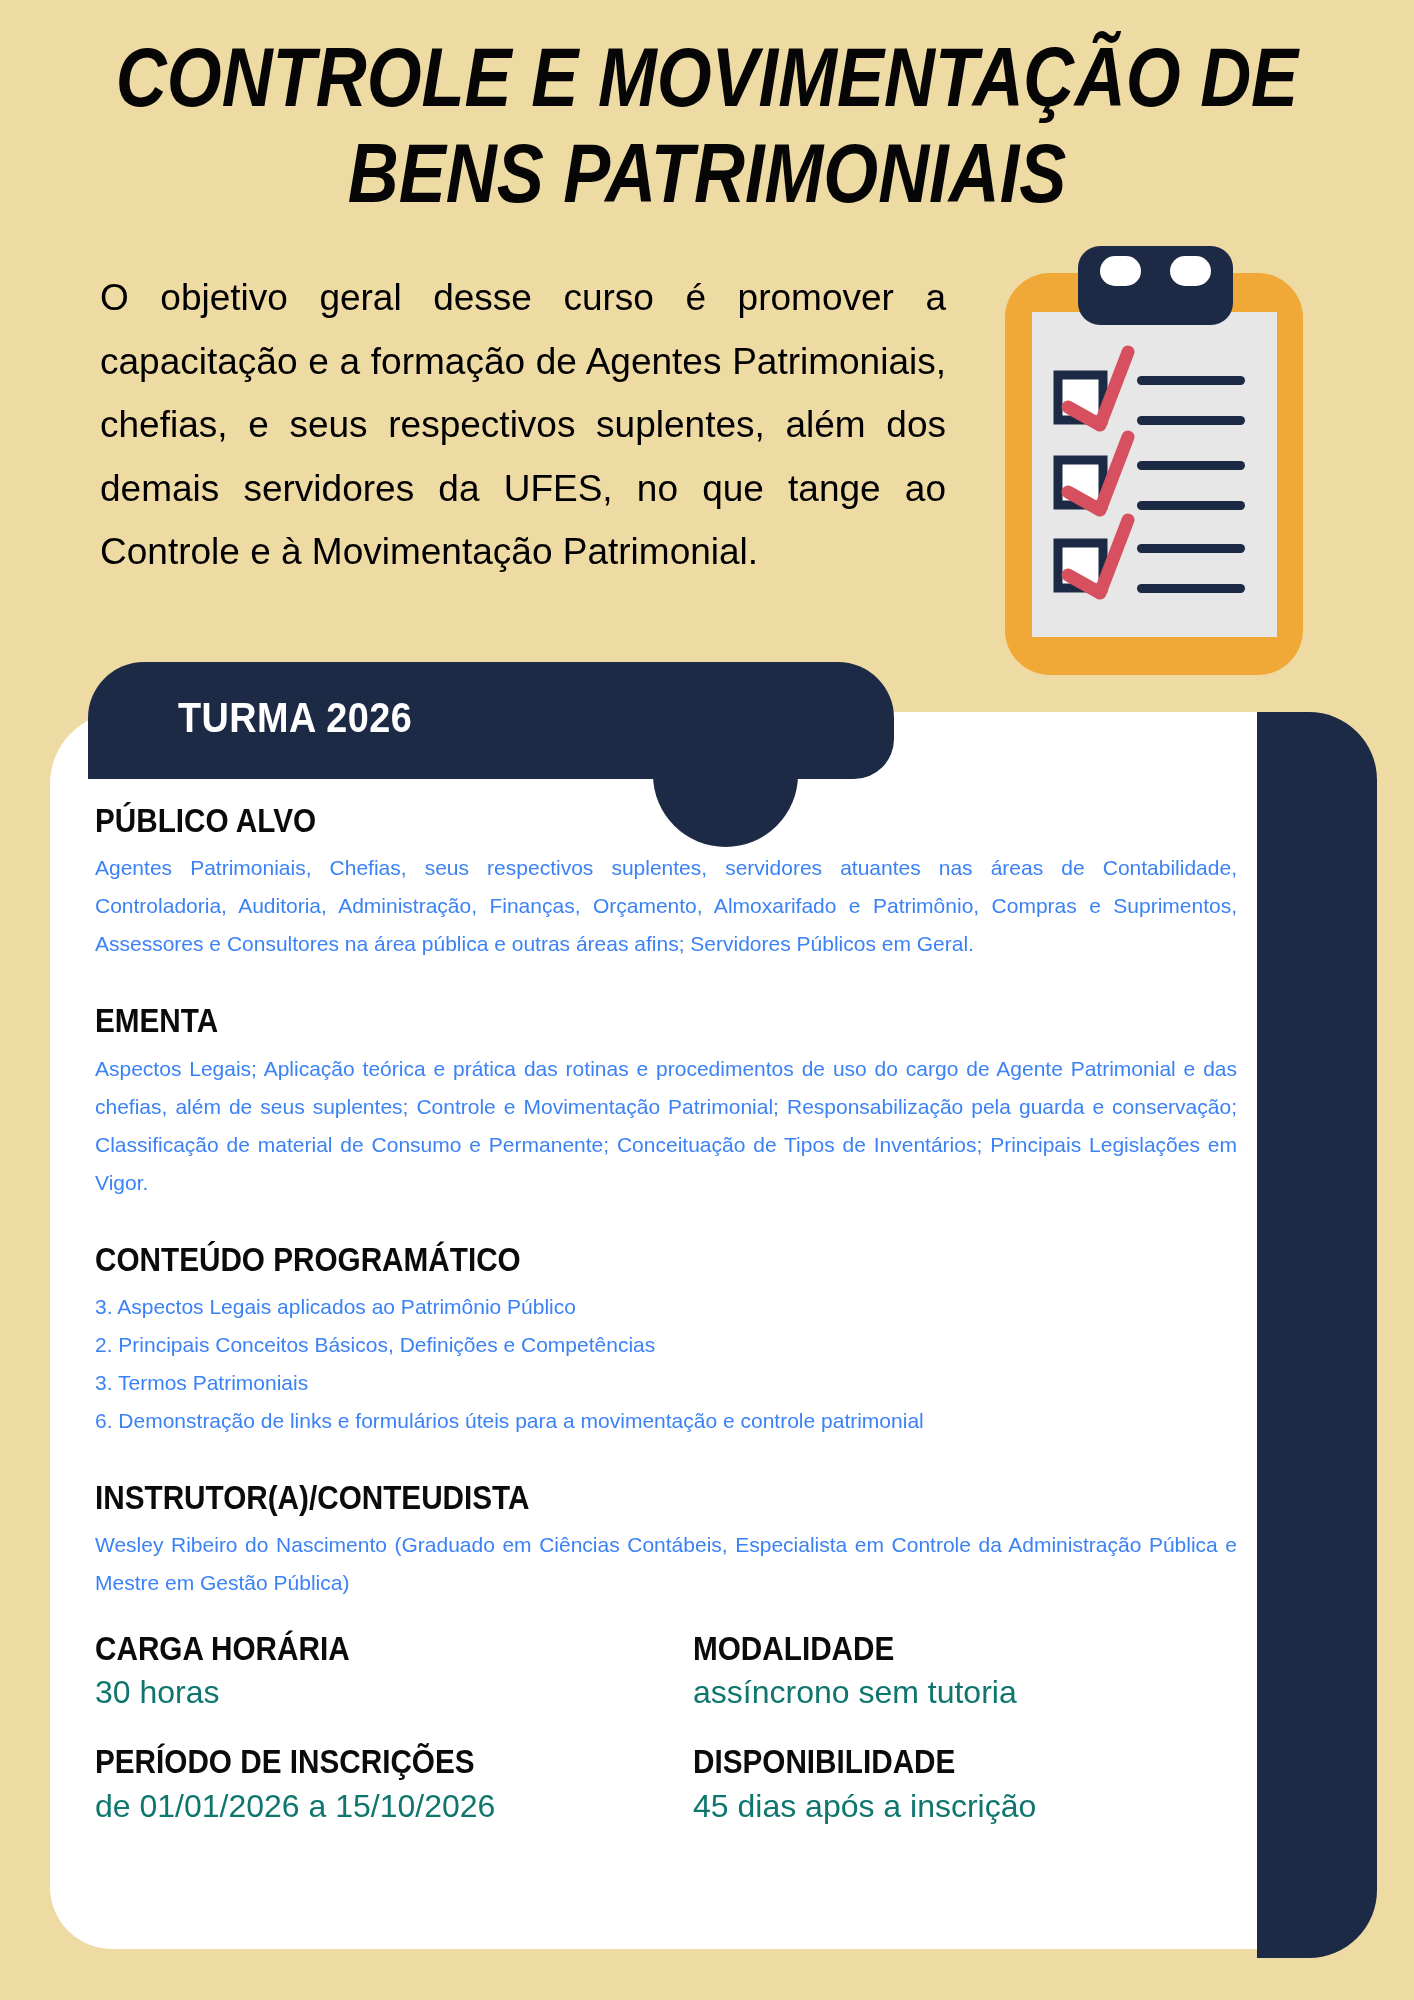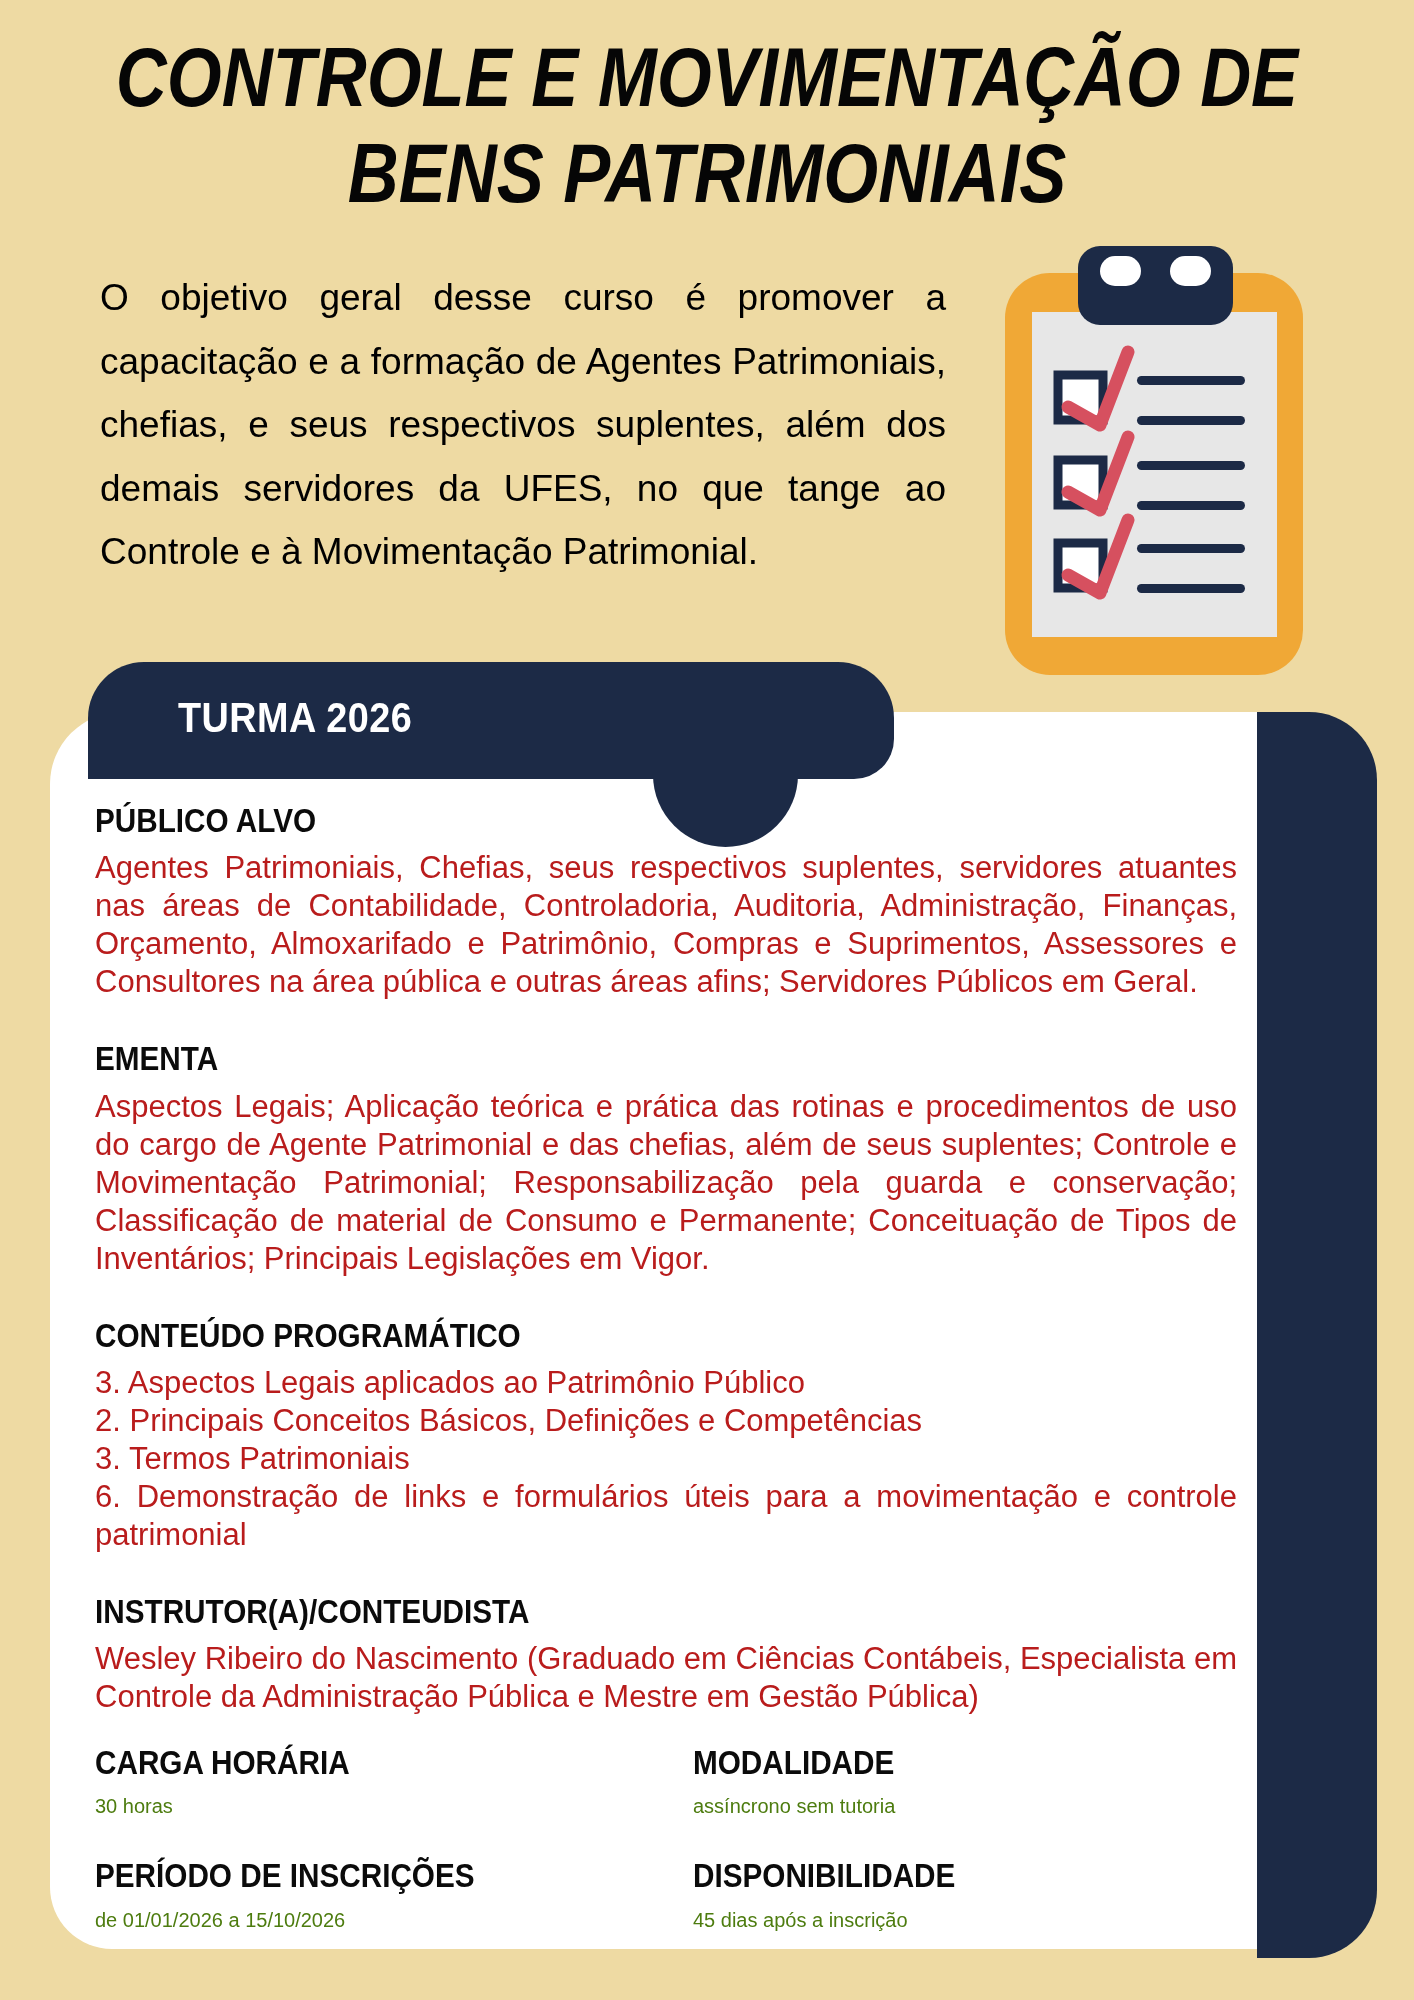--- a/index.html
+++ b/index.html
@@ -56,31 +56,31 @@
     background:var(--white,#fff); border-radius:72px 0 0 62px;
     padding:88px 20px 11px 45px;
   }
   
   .sec{margin-bottom:37px;}
   .sec h2{
     font-size:33px; font-weight:800; color:#0b0b0b; line-height:1.25; margin-bottom:8px;
     transform:scaleX(.9); transform-origin:left center; white-space:nowrap;
   }
   .sec .body, .sec .item{
-    font-size:31px; line-height:38px; text-align:justify; color:#b91c1c;
+    font-size:21px; line-height:38px; text-align:justify; color:#3b82f6;
   }
   .info-grid{display:flex; margin-top:26px;}
   .info-grid.second{margin-top:30px;justify-content:center;}
   .info-col-left{width:598px;}
   .info-col-right{flex:1;}
   .info-grid h2{
     font-size:33px; font-weight:800; line-height:1.25; color:#0b0b0b;
     transform:scaleX(.9); transform-origin:left center; white-space:nowrap;
   }
-  .info-grid .value{font-size:20px; line-height:38px; margin-top:4px; color:#4d7c0f;}
+  .info-grid .value{font-size:32px; line-height:38px; margin-top:4px; color:#0f766e;}
 </style>
 </head>
 <body>
 
 <div class="page">
 
   <h1 class="title">
     <span class="tline">CONTROLE E MOVIMENTAÇÃO DE</span>
     <span class="tline">BENS PATRIMONIAIS</span>
   </h1>

